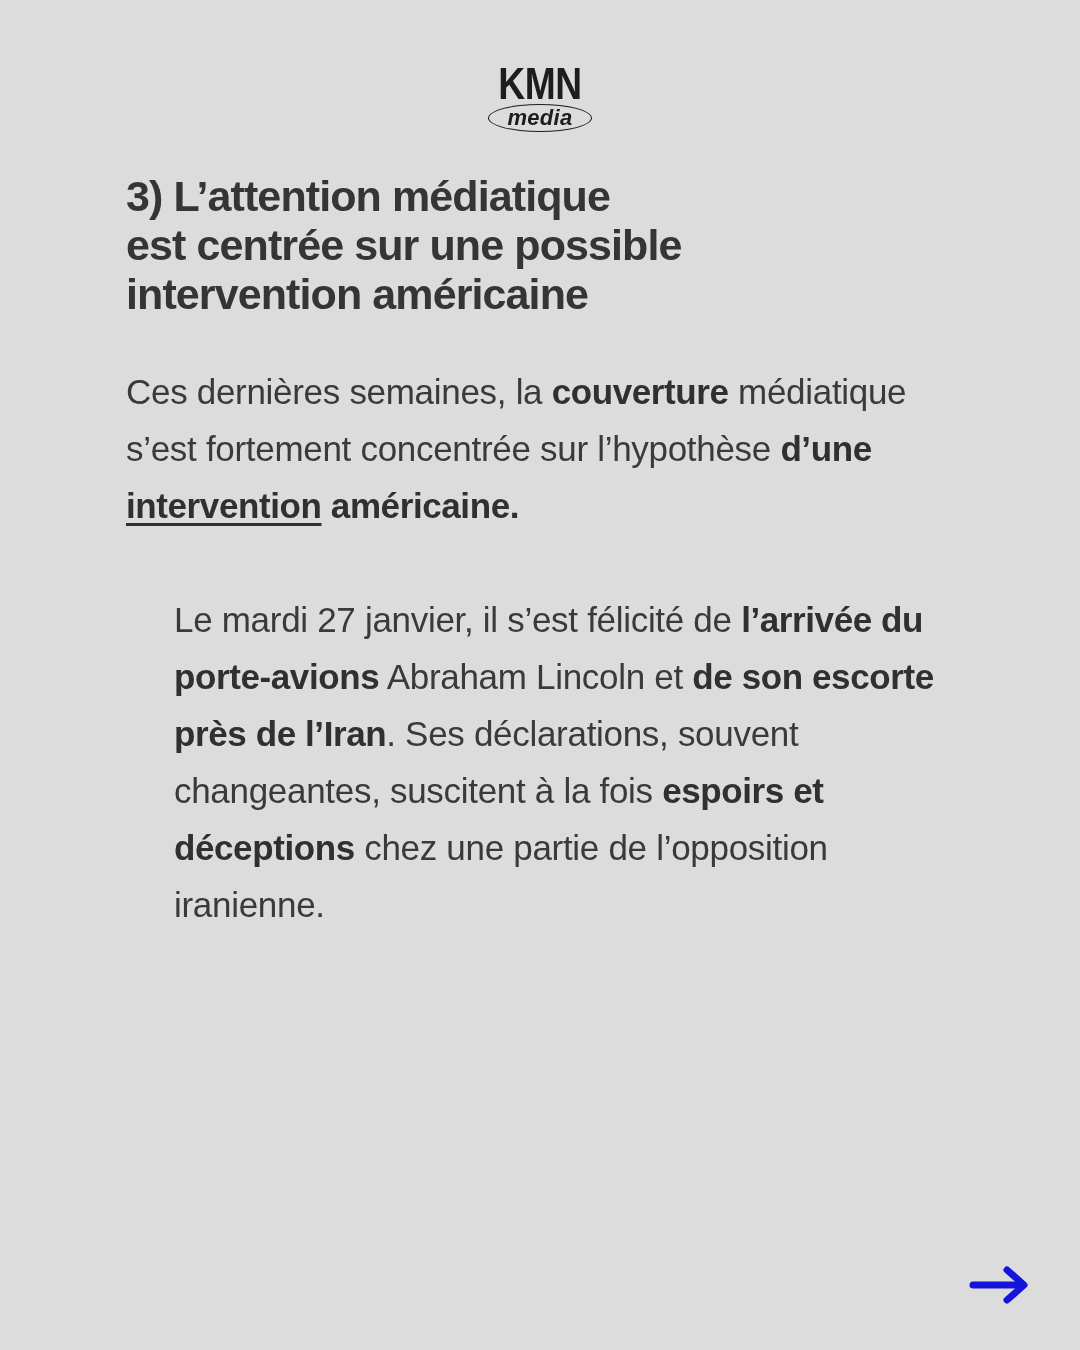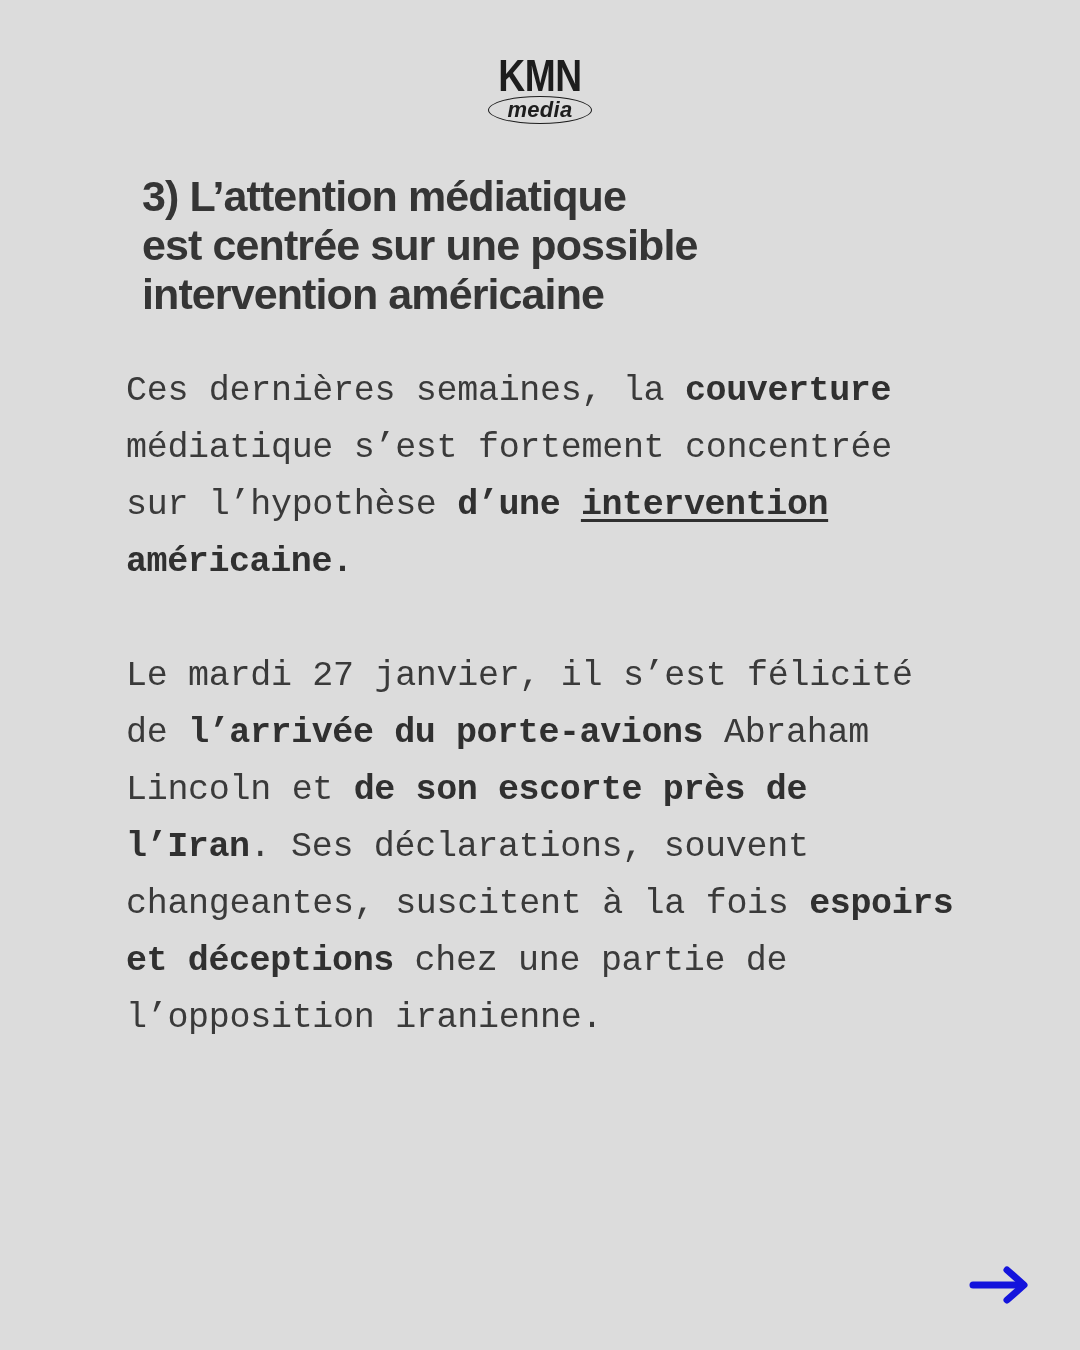--- a/index.html
+++ b/index.html
@@ -19,21 +19,21 @@
   .slide {
     position: relative;
     width: 1080px;
     height: 1350px;
     box-sizing: border-box;
   }
 
   
   .brand {
     position: absolute;
-    top: 52px;
+    top: 60px;
     left: 0;
     width: 1080px;
     display: flex;
     flex-direction: column;
     align-items: center;
     justify-content: flex-start;
   }
   .brand-mark {
     position: relative;
     width: 130px;
@@ -85,21 +85,21 @@
   
   .content {
     position: absolute;
     top: 172px;
     left: 126px;
     width: 830px;
   }
 
   
   .headline {
-    margin: 0 0 44px 16px;
+    margin: 0 0 44px 0;
     font-family: "Liberation Sans", sans-serif;
     font-weight: 700;
     font-size: 43px;
     line-height: 49px;
     letter-spacing: -0.9px;
     color: #353535;
     white-space: pre-line;
   }
 
   
@@ -109,20 +109,21 @@
     line-height: 57px;
     letter-spacing: -0.3px;
     color: #3a3a3a;
     font-weight: 400;
   }
   .para {
     margin: 0 0 57px 0;
   }
   .para:last-child {
     margin-bottom: 0;
+    margin-left: 48px;
   }
   .para b {
     font-weight: 700;
     color: #303030;
     letter-spacing: -0.4px;
   }
   .para u {
     text-decoration: underline;
     text-underline-offset: 5px;
     text-decoration-thickness: 3px;
@@ -156,21 +157,21 @@
       <div class="brand-media">media</div>
     </div>
   </div>
 
   <div class="content">
 
     <h1 class="headline" style="color: rgb(53, 53, 53);">3) L’attention médiatique
 est centrée sur une possible
 intervention américaine</h1>
 
-    <div class="body-block" style="color: rgb(58, 58, 58); font-family: Liberation Mono, monospace;">
+    <div class="body-block" style="color: rgb(58, 58, 58);">
       <p class="para">Ces dernières semaines, la <b>couverture</b> médiatique s’est fortement concentrée sur l’hypothèse <b>d’une </b><b><u>intervention</u></b><b> américaine.</b></p>
       <p class="para">Le mardi 27 janvier, il s’est félicité de <b>l’arrivée du porte-avions</b> Abraham Lincoln et <b>de son escorte près de l’Iran</b>. Ses déclarations, souvent changeantes, suscitent à la fois <b>espoirs et déceptions</b> chez une partie de l’opposition iranienne.</p>
     </div>
 
   </div>
 
   <div class="next-arrow">
     <svg width="66" height="40" viewBox="0 0 66 40" aria-hidden="true">
       <g fill="none" stroke="#1414dc" stroke-width="7" stroke-linecap="round" stroke-linejoin="round">
         <line x1="6" y1="20" x2="56" y2="20"></line>

